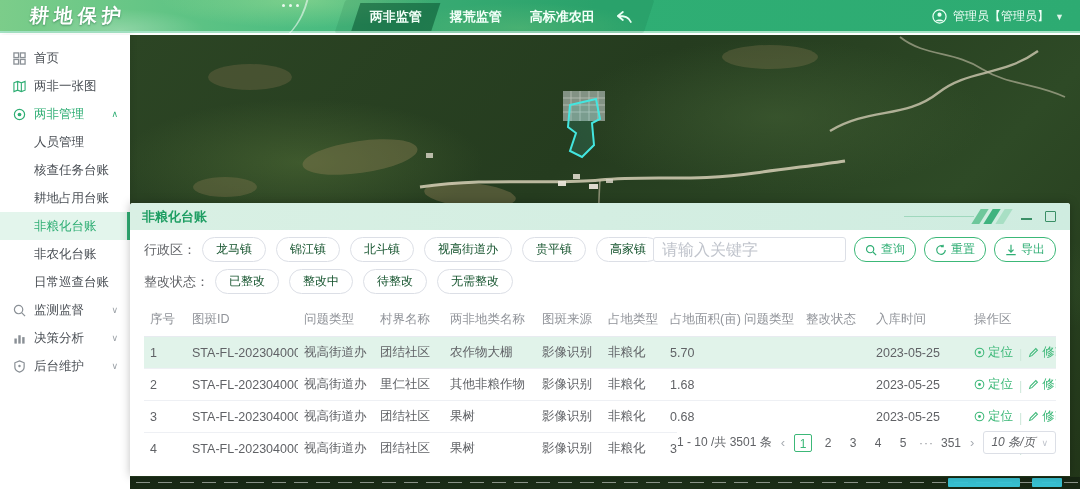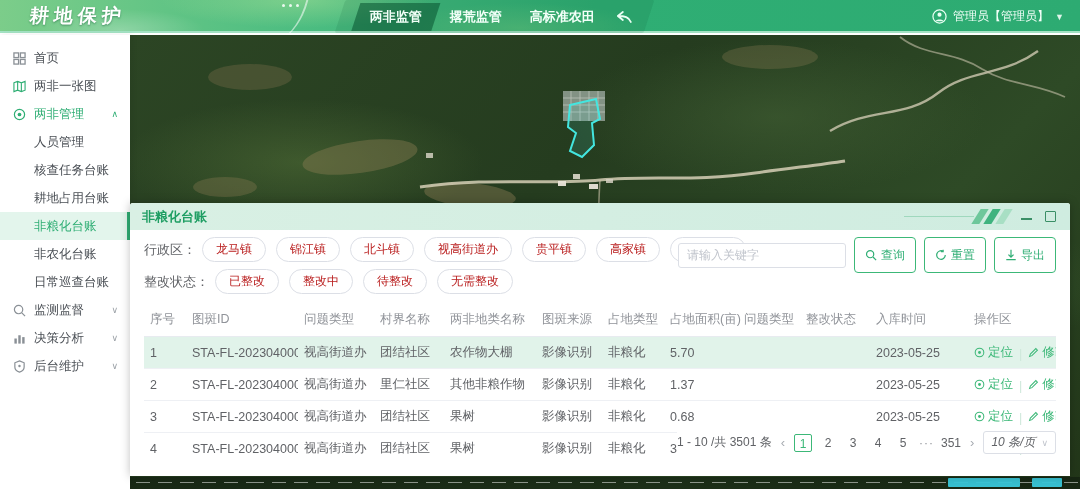--- a/index.html
+++ b/index.html
@@ -77,28 +77,28 @@
   .stripes { position:absolute; right:62px; top:6px; display:flex; gap:4px; transform:skewX(-32deg); }
   .stripes i { width:8px; height:15px; }
   .stripes i:nth-child(1){ background:#6ec79b; } .stripes i:nth-child(2){ background:#3fb37f; } .stripes i:nth-child(3){ background:#a8dfc4; }
   .win-btn { position:absolute; top:8px; width:11px; height:11px; cursor:pointer; }
   .win-min { right:38px; border-bottom:2px solid #3a8f66; height:9px; }
   .win-max { right:14px; border:1.5px solid #3a8f66; border-radius:1px; }
 
   .filters { padding:7px 14px 2px 14px; position:relative; }
   .filter-row { display:flex; align-items:center; margin-bottom:7px; }
   .filter-label { font-size:13px; color:#606266; margin-right:6px; white-space:nowrap; }
-  .pill { border:1px solid #dcdfe6; border-radius:13px; padding:3px 13px; font-size:12px; color:#b91c1c;
+  .pill { border:1px solid #dcdfe6; border-radius:13px; padding:3px 13px; font-size:12px; color:#14532d;
     margin-right:10px; cursor:pointer; background:#fff; white-space:nowrap; }
   .toolbar { position:absolute; right:14px; top:7px; display:flex; align-items:center; gap:8px; }
-  .search-input { width:168px; height:25px; border:1px solid #dcdfe6; border-radius:3px; padding:0 8px;
-    font-size:12px; color:#606266; outline:none; font-family:inherit; }
+  .search-input { width:193px; height:25px; border:1px solid #dcdfe6; border-radius:3px; padding:0 8px;
+    font-size:16px; color:#606266; outline:none; font-family:inherit; }
   .search-input::placeholder { color:#c0c4cc; }
-  .btn { display:flex; align-items:center; gap:4px; height:36px; padding:0 10px; border:1px solid #3cb878;
-    border-radius:4px; background:#fff; color:#2fae74; font-size:12px; cursor:pointer; font-family:Liberation Serif, serif; }
+  .btn { display:flex; align-items:center; gap:4px; height:25px; padding:0 10px; border:1px solid #3cb878;
+    border-radius:12px; background:#fff; color:#2fae74; font-size:12px; cursor:pointer; font-family:Liberation Serif, serif; }
 
   .table-wrap { height:152px; overflow:hidden; padding:0 14px; }
   table { width:912px; border-collapse:collapse; table-layout:fixed; }
   th { font-size:12.5px; color:#909399; font-weight:normal; text-align:left; padding:8px 6px;
     border-bottom:1px solid #e8ebf0; white-space:nowrap; }
   td { font-size:12.5px; color:#606266; padding:7px 6px; border-bottom:1px solid #eef0f4; white-space:nowrap;
     overflow:hidden; }
   tr.hl td { background:#e1f3ea; }
   .oplink { color:#3cb878; cursor:pointer; display:inline-flex; align-items:center; gap:3px; }
   .opsep { color:#cfe8db; margin:0 6px; }
@@ -371,21 +371,21 @@
                 </span></td>
           </tr>
           <tr>
             <td>2</td>
             <td>STA-FL-20230400002</td>
             <td>视高街道办</td>
             <td>里仁社区</td>
             <td>其他非粮作物</td>
             <td>影像识别</td>
             <td>非粮化</td>
-            <td>1.37</td>
+            <td>1.68</td>
             <td></td>
             <td></td>
             <td>2023-05-25</td>
             <td><span class="oplink">
                   <svg width="11" height="11" viewBox="0 0 14 14">
                     <circle cx="7" cy="7" r="5.5" fill="none" stroke="#3cb878" stroke-width="1.3"></circle>
                     <circle cx="7" cy="7" r="1.8" fill="#3cb878"></circle>
                   </svg>
                   <span>定位</span>
                 </span><span class="opsep">|</span><span class="oplink">

